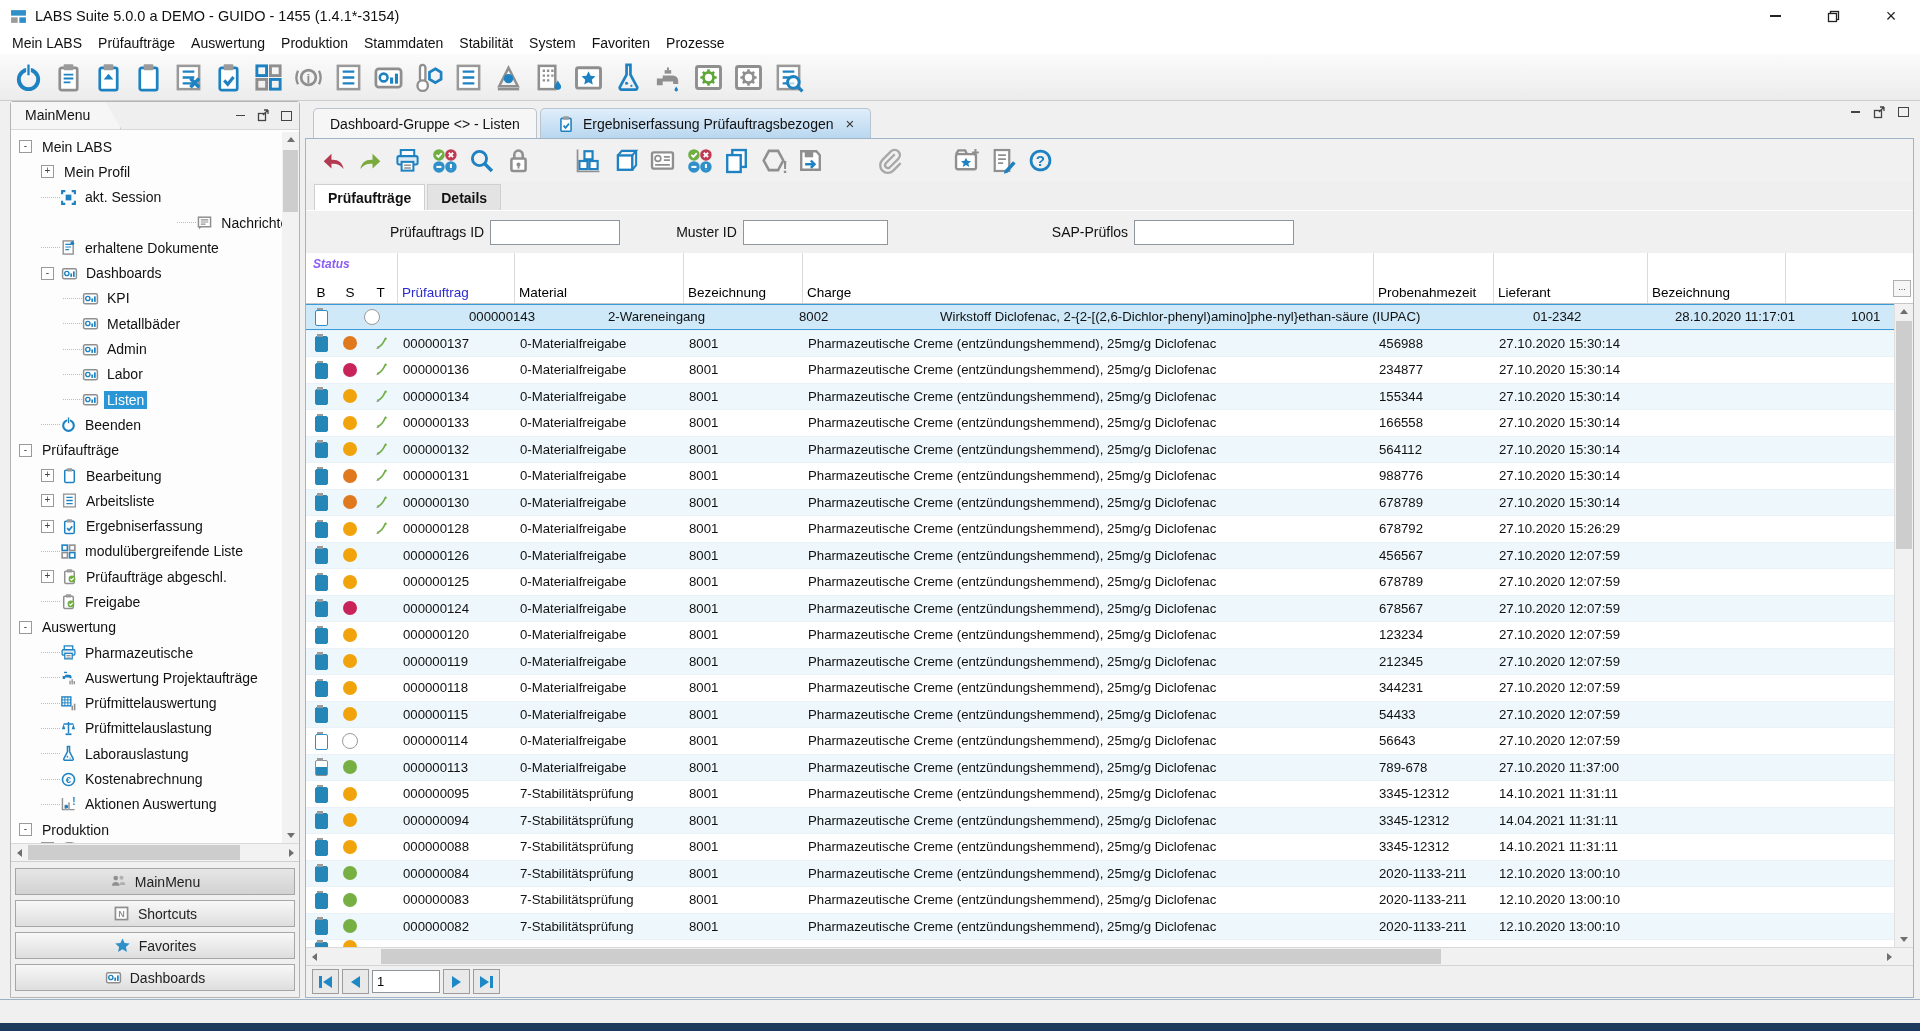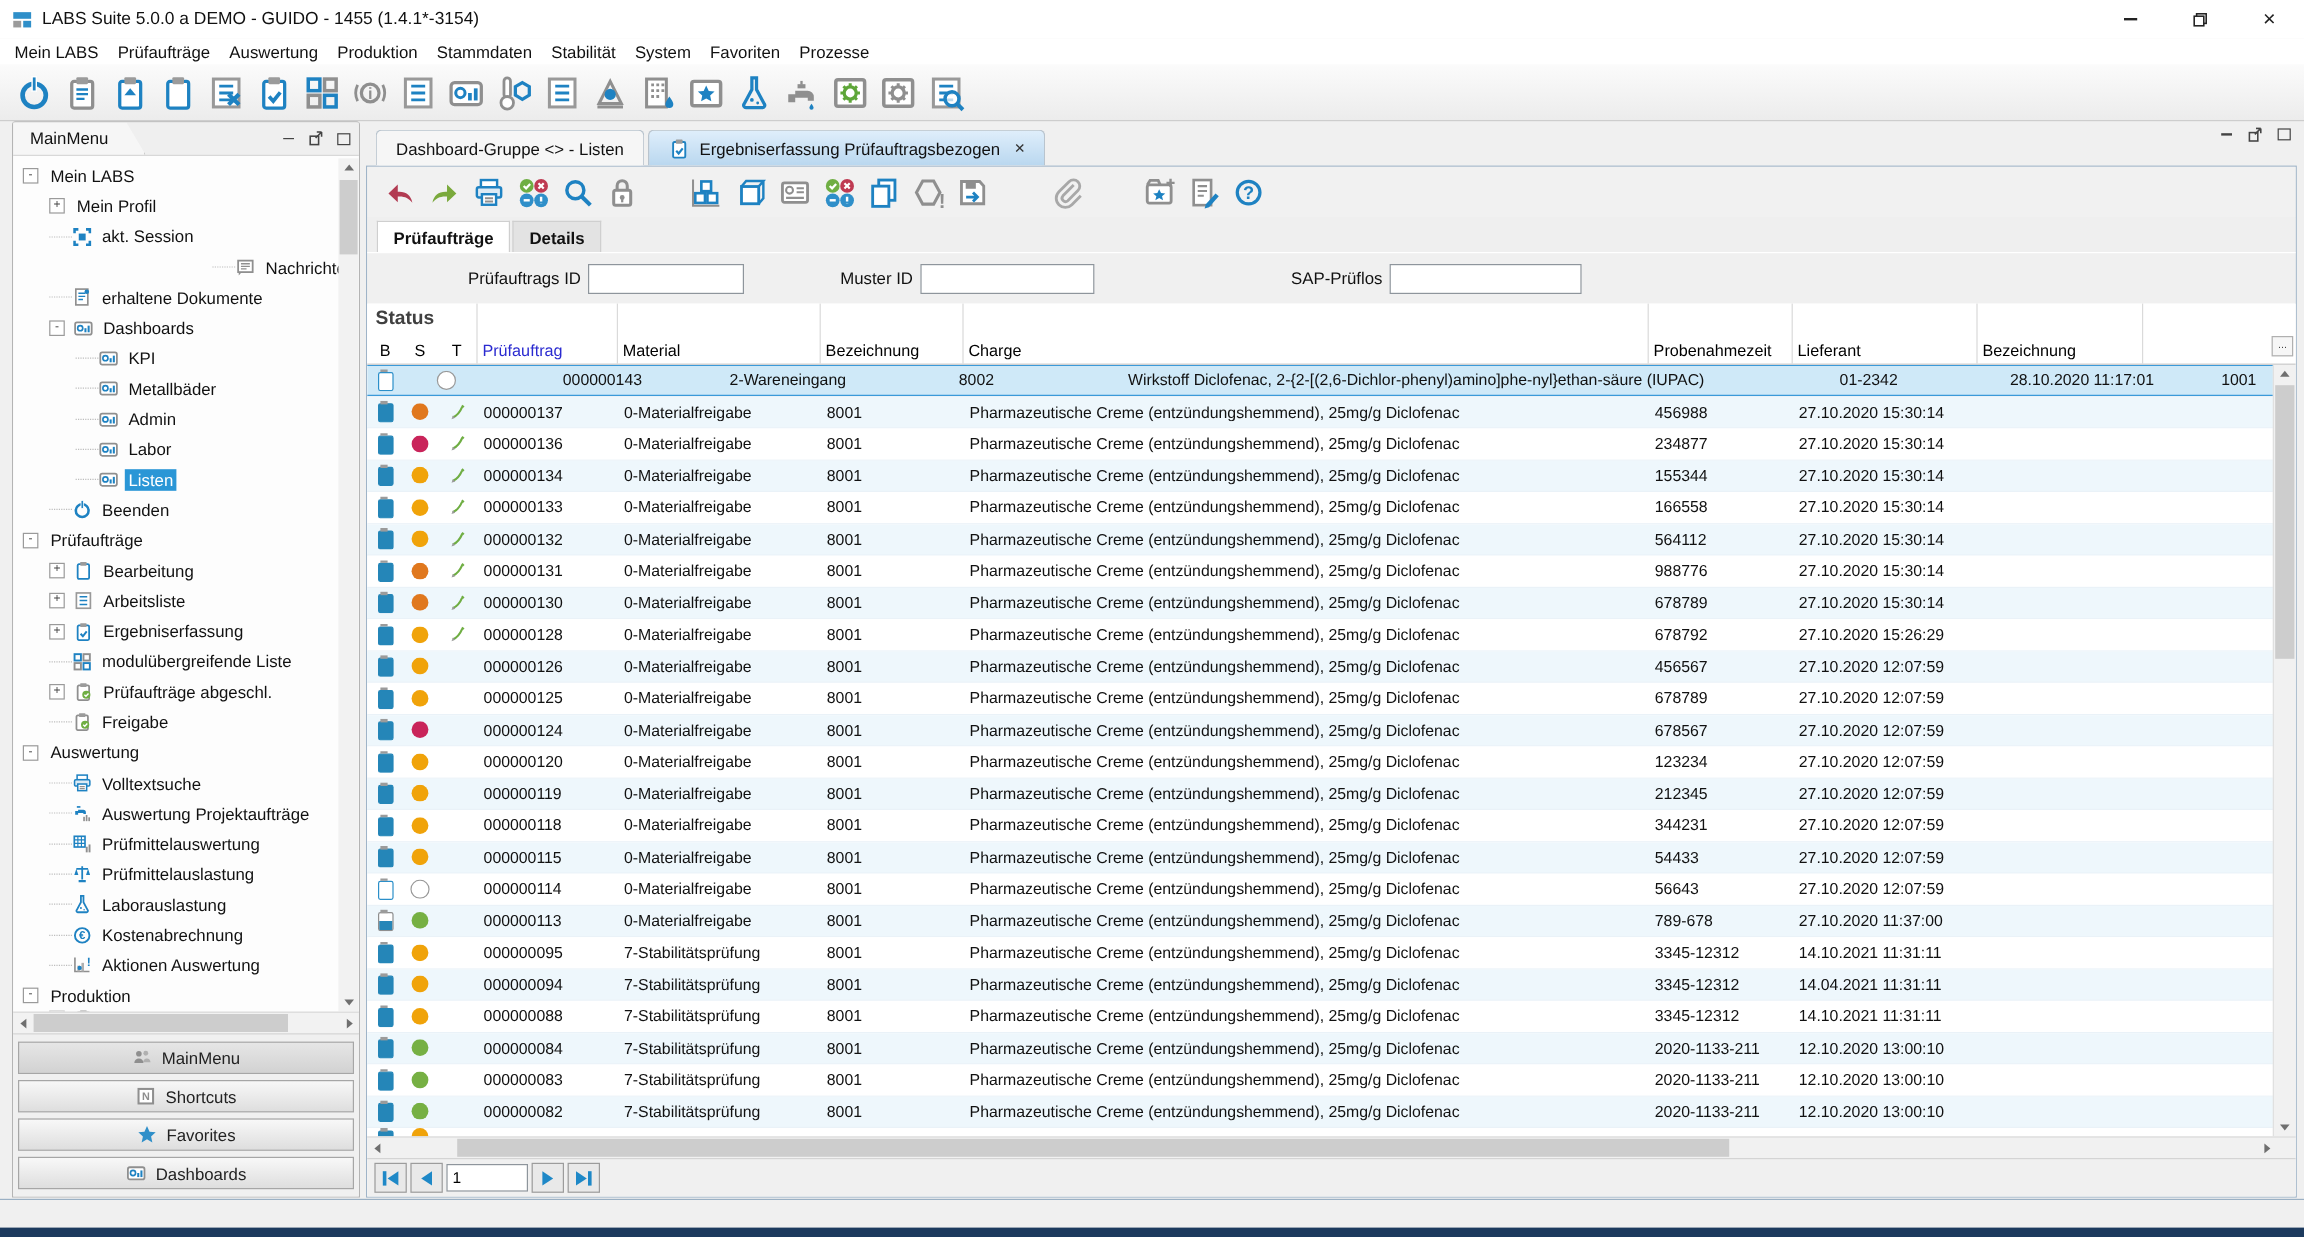--- a/index.html
+++ b/index.html
@@ -56,29 +56,29 @@
   .doctoolbar .tbtn{width:30px;height:30px;}
   .doctoolbar .tbtn svg{width:27px;height:27px;}
   .subtabs{height:29px;display:flex;align-items:flex-end;padding-left:8px;background:#efefef;}
   .stab{padding:5px 13px 4px;font-size:14px;font-weight:bold;border:1px solid #cfcfcf;border-bottom:none;background:#e3e3e3;margin-right:2px;}
   .stab.active{background:#fff;}
   .filterrow{height:42px;background:#f0f0f0;display:flex;align-items:center;font-size:14px;border-top:1px solid #fff;}
   .fgroup{display:flex;align-items:center;gap:6px;}
   .fgroup input{height:23px;border:1px solid #8e959c;background:#fff;font-size:13px;padding:0 4px;font-family:inherit;}
   .fg1{margin-left:26px;} .fi1{width:233px;}
   .fg2{margin-left:84px;align-items:center;} .fi2{width:120px;}
-  .fg3{margin-left:80px;} .fi3{width:135px;}
+  .fg3{margin-left:56px;} .fi3{width:135px;}
   .fg4{margin-left:164px;} .fi4{width:150px;}
   .gridwrap{flex:1;display:flex;flex-direction:column;background:#fff;min-height:0;}
   .ghead{height:50px;position:relative;border-bottom:1px solid #c6c6c6;display:grid;grid-template-columns:30px 28px 34px 117px 169px 119px 571px 120px 154px 138px 1fr;background:#fff;flex:none;}
   .hc{display:flex;align-items:flex-end;padding:3px 4px;font-size:13.5px;color:#000;overflow:hidden;white-space:nowrap;}
   .hc.cborder{border-right:1px solid #dadada;}
   .hc.center{justify-content:center;}
   .hc.sorted{color:#2a2ad0;}
-  .statuslbl{position:absolute;left:7px;top:4px;color:#404040;font-weight:bold;font-size:16px;}
+  .statuslbl{position:absolute;left:7px;top:4px;color:#8b5cf6;font-weight:bold;font-size:12px;font-style:italic;}
   .morebtn{position:absolute;right:2px;top:27px;width:16px;height:15px;border:1px solid #b0b0b0;background:#f6f6f6;font-size:9px;line-height:13px;text-align:center;color:#444;}
   .gbodywrap{flex:1;position:relative;min-height:0;overflow:hidden;}
   .rows{position:absolute;left:0;right:18px;top:0;bottom:0;overflow:hidden;}
   .grow{display:grid;grid-template-columns:30px 28px 34px 117px 169px 119px 571px 120px 154px 138px 1fr;height:26.5px;align-items:center;font-size:13.2px;background:#fff;border-bottom:1px solid #eaf2f8;box-sizing:border-box;}
   .grow.alt{background:#eef7fc;}
   .grow.sel{background:#cfe9f8;box-shadow:inset 0 1px #3b9ad9,inset 0 -1px #3b9ad9;gap:22px;}
   .grow.cutrow{height:8px;overflow:hidden;align-items:start;border-bottom:none;}
   .cell{padding-left:5px;overflow:hidden;white-space:nowrap;}
   .ccenter{display:flex;justify-content:center;padding-left:0;align-items:center;}
   .bico{position:relative;width:11px;height:14px;border:1.5px solid #2b8fc9;background:#fff;border-radius:2px;margin-top:2px;}
@@ -471,21 +471,21 @@
           <span class="tlabel">Auswertung</span>
         </div>
         <div class="titem" style="padding-left: 30px;">
           <span class="stub"></span>
           <span class="ticon"><svg viewBox="0 0 16 16" overflow="visible">
               <rect x="4" y="1.8" width="8" height="3.6" fill="#fff" stroke="#1e82c2" stroke-width="1.2"></rect>
               <rect x="2" y="5.4" width="12" height="5" rx="1" fill="#ddeaf4" stroke="#1e82c2" stroke-width="1.2"></rect>
               <rect x="4.5" y="8.8" width="7" height="5.2" fill="#fff" stroke="#1e82c2" stroke-width="1.2"></rect>
               <path d="M6 10.8h4M6 12.4h4" stroke="#8f8f8f" stroke-width="0.9"></path>
             </svg></span>
-          <span class="tlabel">Volltextsuche</span>
+          <span class="tlabel">Pharmazeutische</span>
         </div>
         <div class="titem" style="padding-left: 30px;">
           <span class="stub"></span>
           <span class="ticon"><svg viewBox="0 0 16 16" overflow="visible">
               <path d="M2.5 6.5h2.3V5.4h4A2.1 2.1 0 0 1 10.9 7.5v1.2h-2V8H4.8v1.3H2.5z" fill="#1e82c2"></path>
               <rect x="3.8" y="2.6" width="2.8" height="1.3" fill="#1e82c2"></rect>
               <rect x="8.8" y="11" width="1.3" height="3.4" fill="#8f8f8f"></rect>
               <rect x="10.8" y="9.6" width="1.3" height="4.8" fill="#8f8f8f"></rect>
               <rect x="12.8" y="11.4" width="1.3" height="3" fill="#8f8f8f"></rect>
             </svg></span>

